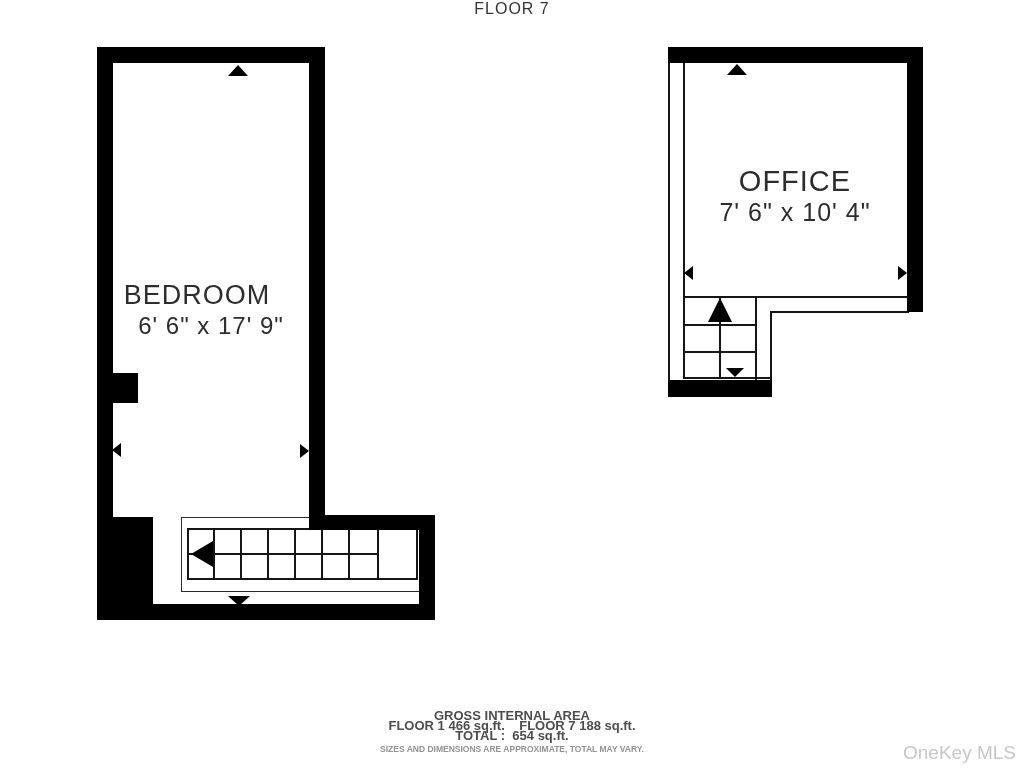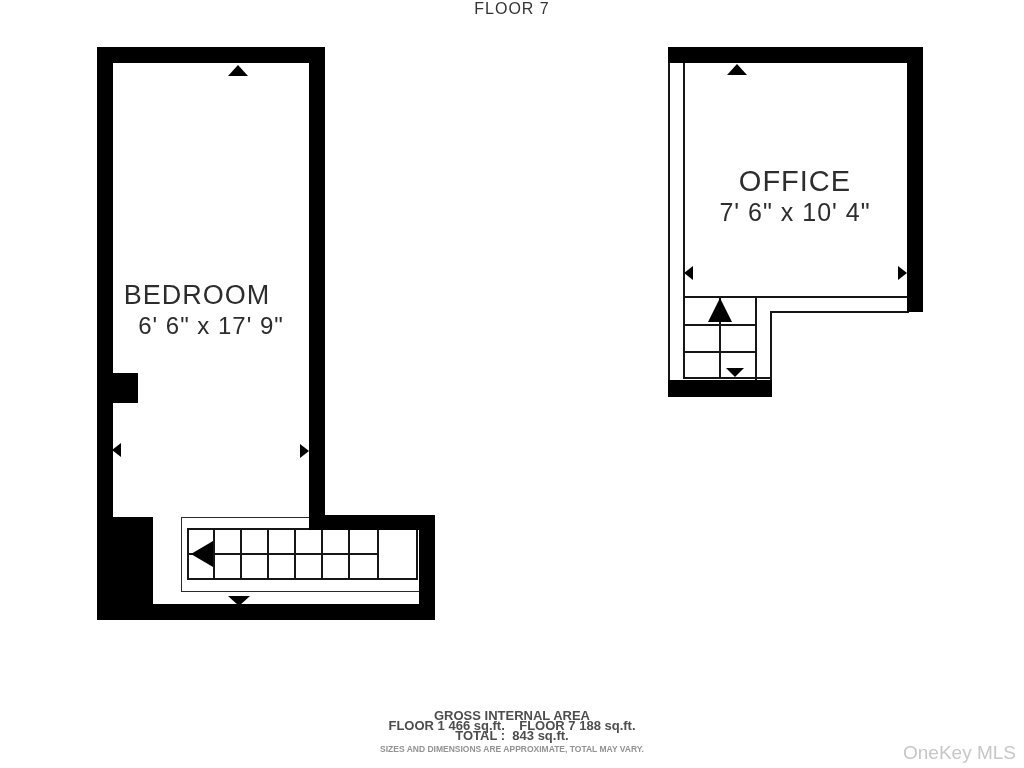--- a/index.html
+++ b/index.html
@@ -96,19 +96,19 @@
 
     <div class="room-label office-name" style="left:683px;top:165px;width:224px;">OFFICE</div>
     <div class="room-label office-dims" style="left:673px;top:198px;width:244px;">7' 6" x 10' 4"</div>
   </div>
 
   <div class="floor-label">FLOOR 7</div>
 
   <div class="footer">
     <div class="footer-line">GROSS INTERNAL AREA</div>
     <div class="footer-line">FLOOR 1 466 sq.ft.    FLOOR 7 188 sq.ft.</div>
-    <div class="footer-line">TOTAL :  843 sq.ft.</div>
+    <div class="footer-line">TOTAL :  654 sq.ft.</div>
     <div class="footer-disclaimer">SIZES AND DIMENSIONS ARE APPROXIMATE, TOTAL MAY VARY.</div>
   </div>
 
   <div class="watermark">OneKey MLS</div>
 
 </div>
 
 </body></html>

